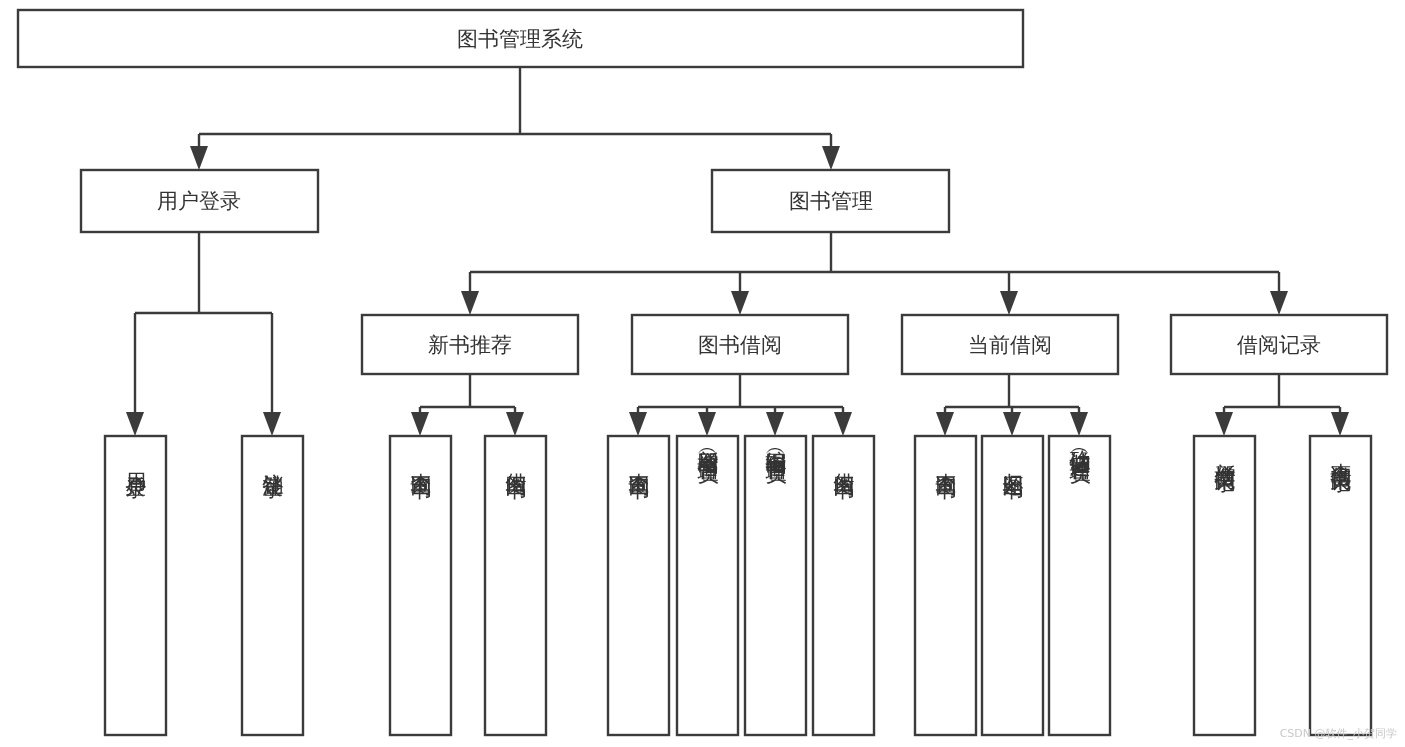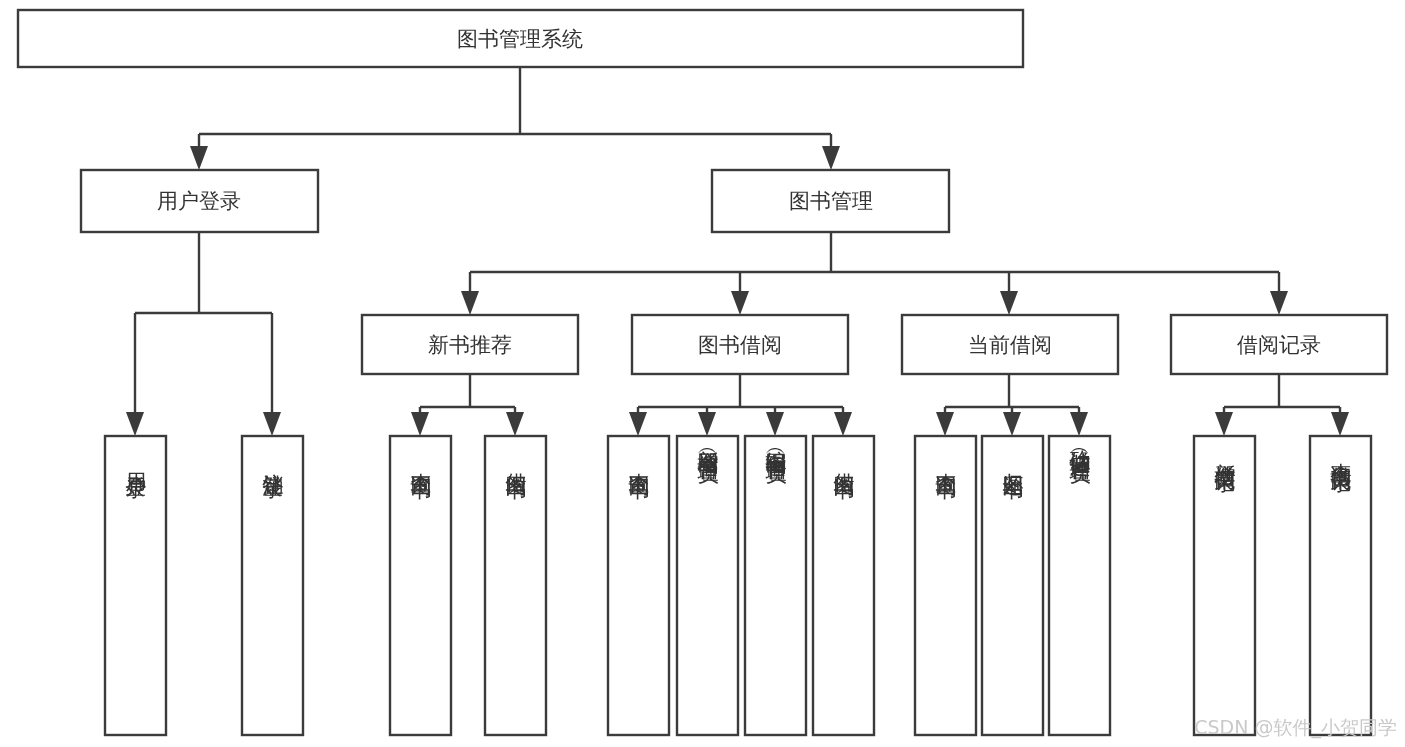--- a/index.html
+++ b/index.html
@@ -51,21 +51,21 @@
     writing-mode: vertical-rl;
     text-orientation: upright;
     text-anchor: middle;
     letter-spacing: 2px;
   }
   .watermark {
     position: absolute;
     right: 8px;
     bottom: 6px;
     color: #c9c9c9;
-    font-size: 19px;
+    font-size: 11px;
     font-family: "DejaVu Sans", "Liberation Sans", sans-serif;
     white-space: nowrap;
     user-select: none;
   }
 </style>
 </head>
 <body>
 
 <div id="stage">
 

